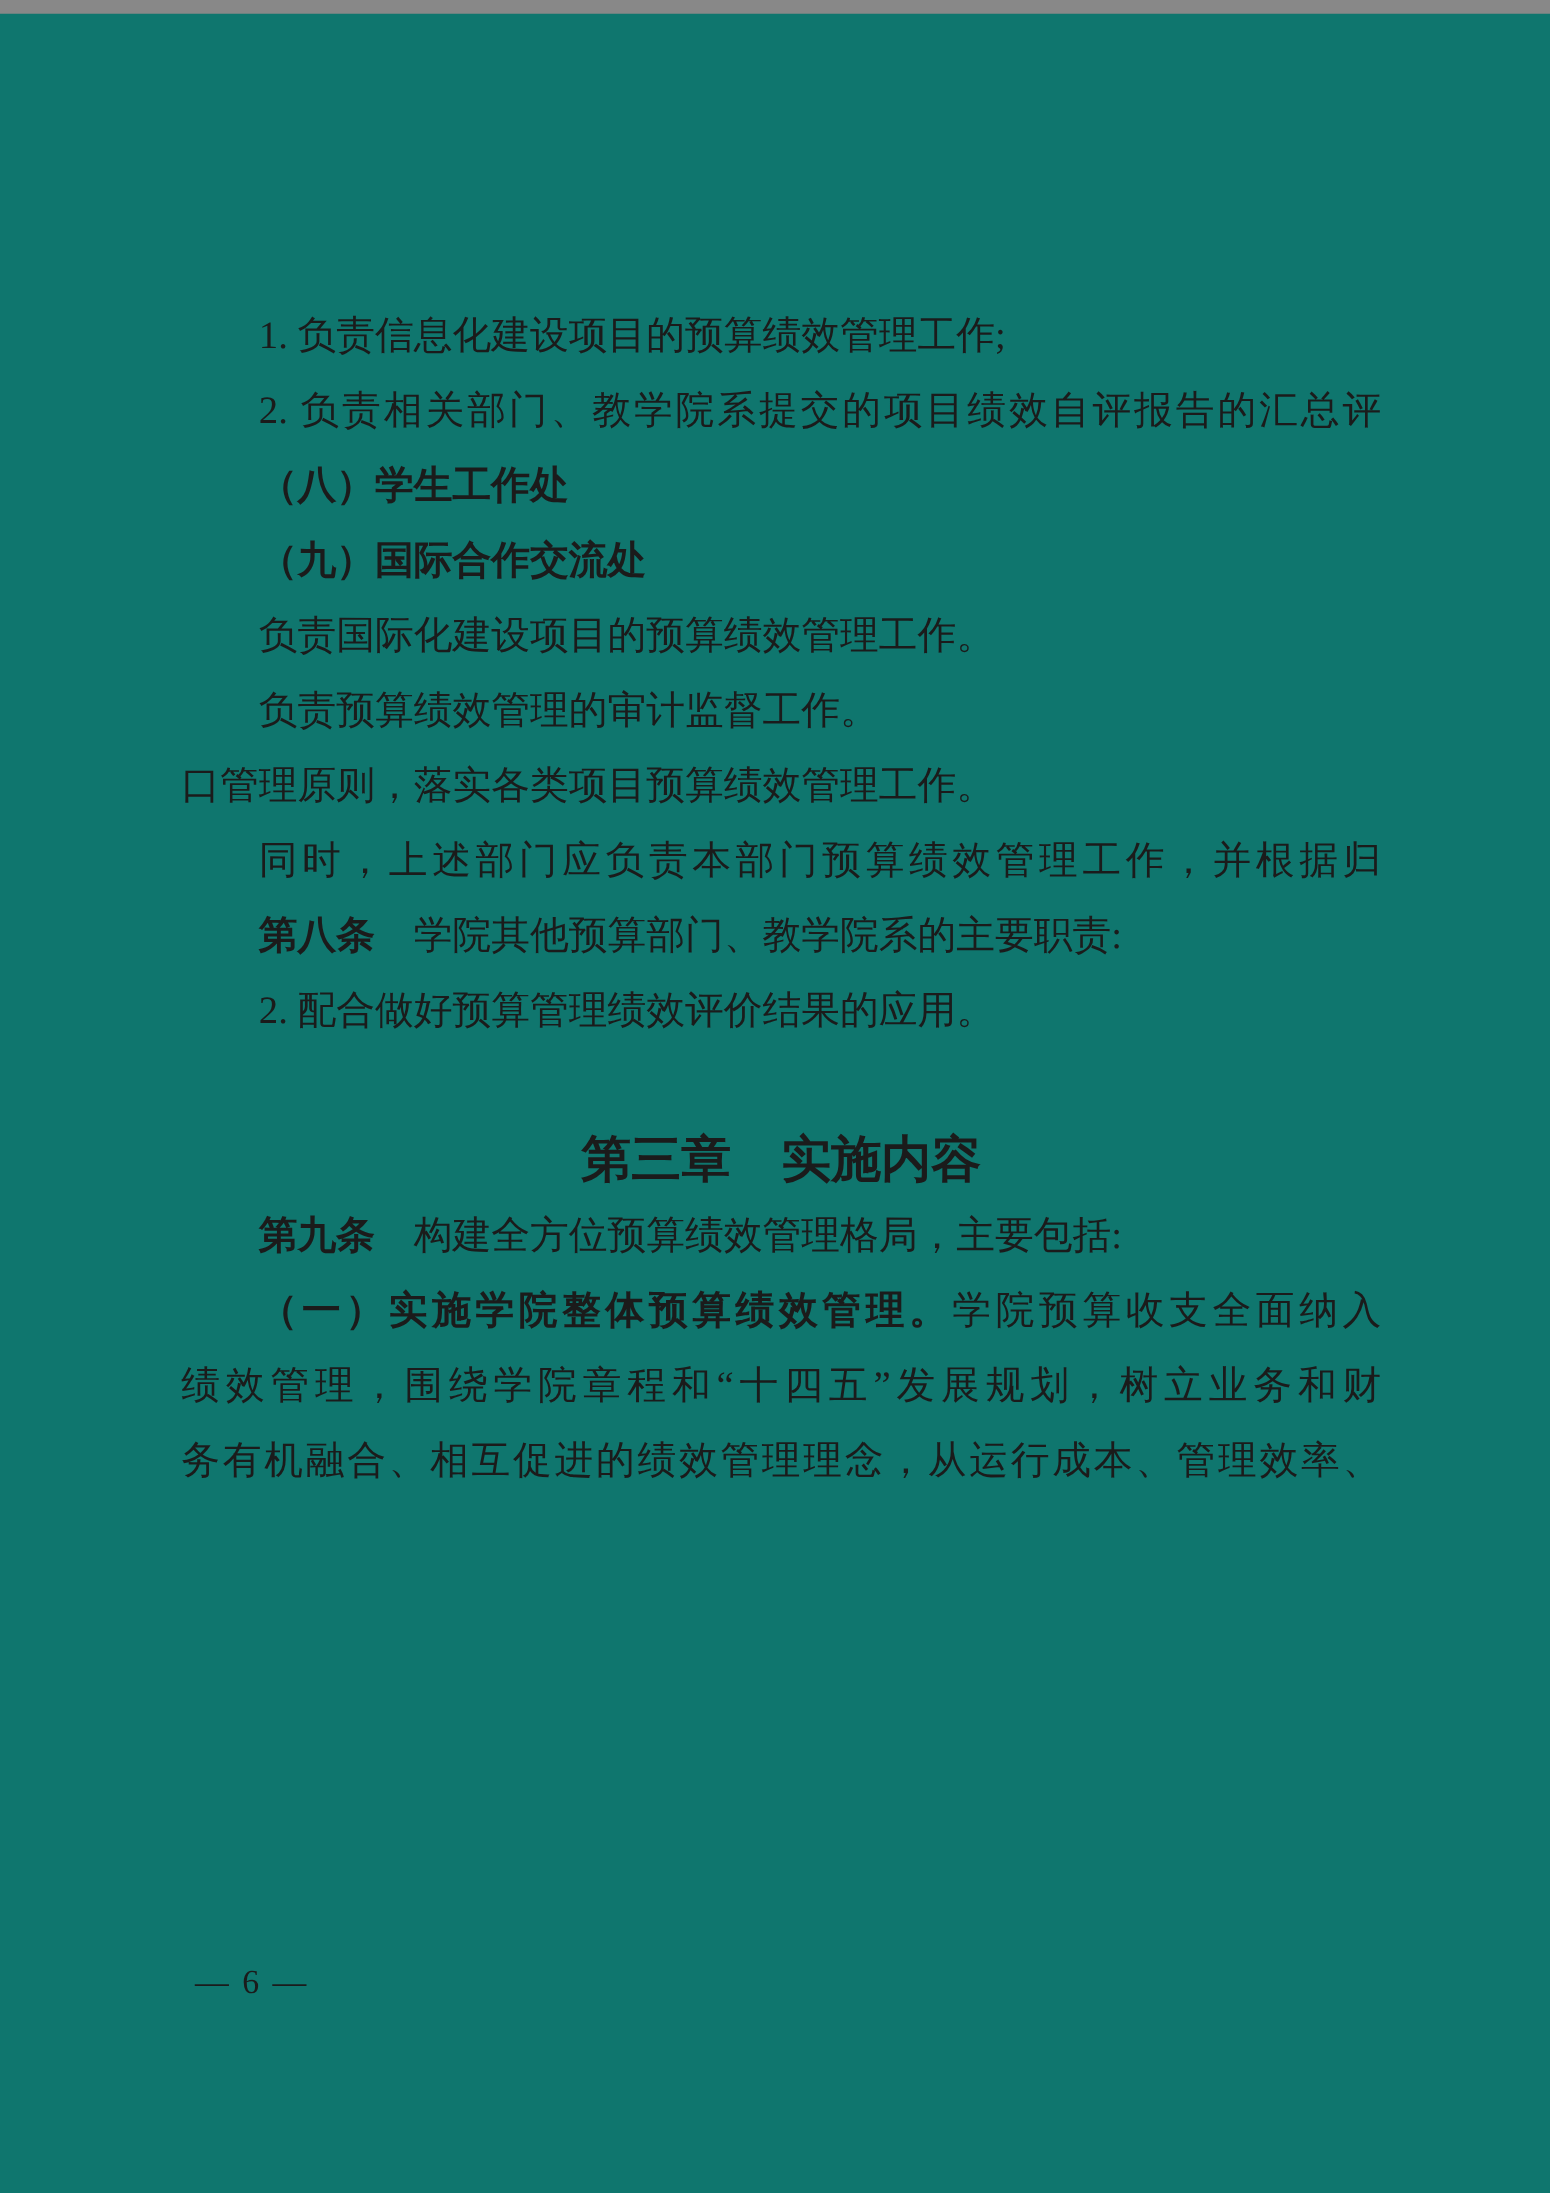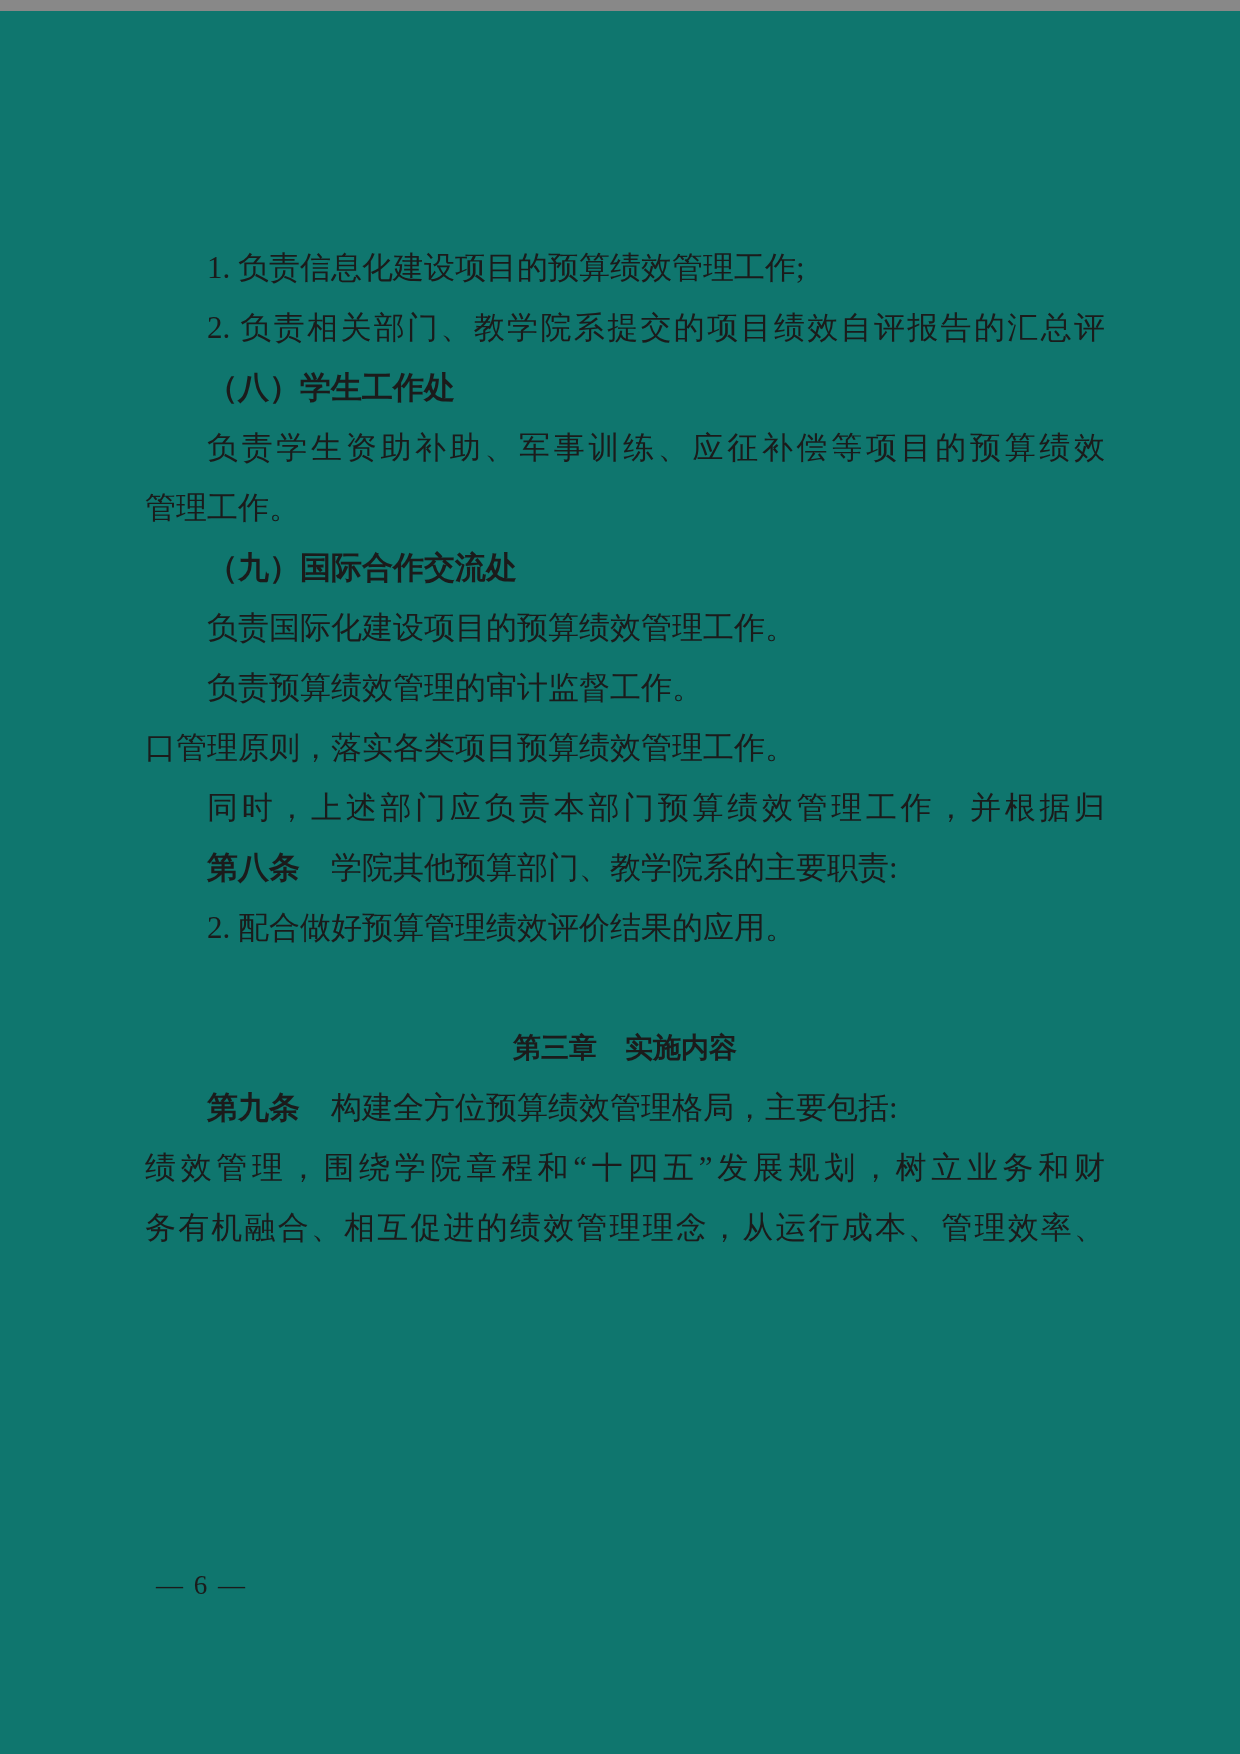--- a/index.html
+++ b/index.html
@@ -46,21 +46,21 @@
   .seg.bold {
     font-family: "Liberation Sans", sans-serif;
     font-weight: bold;
   }
   .block.chapter {
     margin-top: 60px;
   }
   .block.chapter .line {
     text-align: center;
     text-indent: 0;
-    font-size: 28px;
+    font-size: 40px;
     line-height: 60px;
   }
   .block.chapter .seg {
     font-family: "Liberation Sans", sans-serif;
     font-weight: bold;
   }
   .footer {
     position: absolute;
     left: 156px;
     top: 1558px;
@@ -79,24 +79,20 @@
       <div class="block body">
         <div class="line indent"><span class="seg">1. 负责信息化建设项目的预算绩效管理工作;</span></div>
       </div>
       <div class="block body">
         <div class="line fill indent"><span class="seg">2. 负责相关部门、教学院系提交的项目绩效自评报告的汇总评</span></div>
       </div>
       <div class="block body">
         <div class="line indent"><span class="seg bold">（八）学生工作处</span></div>
       </div>
       <div class="block body">
-        <div class="line fill indent"><span class="seg">负责学生资助补助、军事训练、应征补偿等项目的预算绩效</span></div>
-        <div class="line"><span class="seg">管理工作。</span></div>
-      </div>
-      <div class="block body">
         <div class="line indent"><span class="seg bold">（九）国际合作交流处</span></div>
       </div>
       <div class="block body">
         <div class="line indent"><span class="seg">负责国际化建设项目的预算绩效管理工作。</span></div>
       </div>
       <div class="block body">
         <div class="line indent"><span class="seg">负责预算绩效管理的审计监督工作。</span></div>
       </div>
       <div class="block body">
         <div class="line"><span class="seg">口管理原则，落实各类项目预算绩效管理工作。</span></div>
@@ -108,18 +104,19 @@
       <div class="block body">
         <div class="line indent"><span class="seg">2. 配合做好预算管理绩效评价结果的应用。</span></div>
       </div>
       <div class="block chapter">
         <div class="line"><span class="seg bold">第三章　实施内容</span></div>
       </div>
       <div class="block body">
         <div class="line indent"><span class="seg bold">第九条</span><span class="seg">　构建全方位预算绩效管理格局，主要包括:</span></div>
       </div>
       <div class="block body">
+        <div class="line fill indent"><span class="seg bold">（一）实施学院整体预算绩效管理。</span><span class="seg">学院预算收支全面纳入</span></div>
         <div class="line fill"><span class="seg">绩效管理，围绕学院章程和“十四五”发展规划，树立业务和财</span></div>
         <div class="line fill"><span class="seg">务有机融合、相互促进的绩效管理理念，从运行成本、管理效率、</span></div>
       </div>
     </div>
   <div class="footer">— 6 —</div>
 </div>
 
 </body></html>

